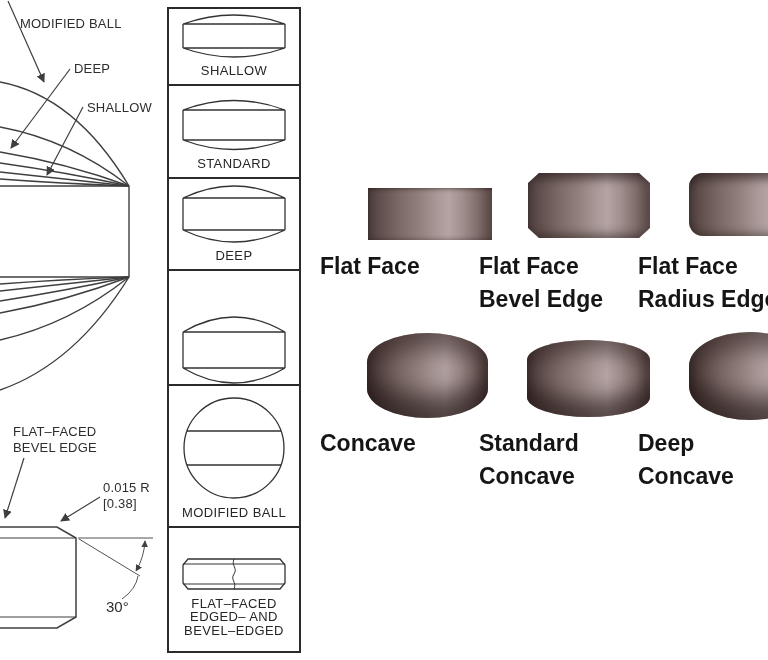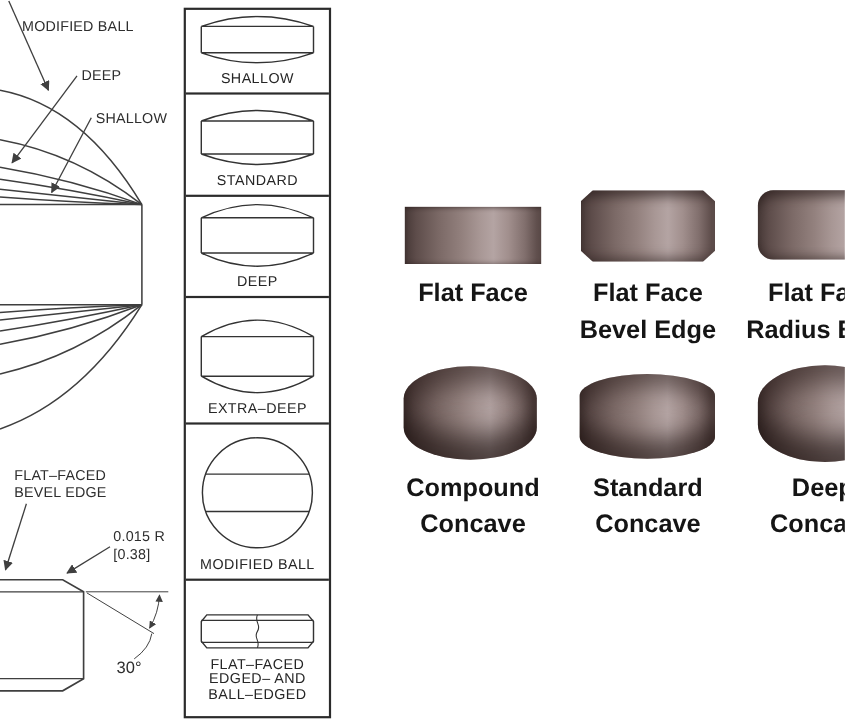--- a/index.html
+++ b/index.html
@@ -51,21 +51,21 @@
   }
   .standard-concave{
     border-radius:62px / 20px;
     box-shadow:inset 0 24px 18px -12px rgba(40,26,24,.5), inset 0 -28px 20px -10px rgba(26,15,13,.6);
   }
   .deep-concave{
     border-radius:61px / 34px;
     box-shadow:inset 0 30px 22px -14px rgba(40,26,24,.55), inset 0 -34px 24px -12px rgba(26,15,13,.66);
   }
   .tip-label{
-    position:absolute;width:220px;text-align:center;color:#151515;
+    position:absolute;width:220px;color:#151515;
     font-size:23px;font-weight:bold;line-height:33px;white-space:nowrap;
   }
 </style>
 </head>
 <body>
 
 <svg style="position:absolute;left:0;top:0" width="160" height="420" viewBox="0 0 160 420">
   <defs>
     <marker id="arr1" viewBox="0 0 10 10" refX="9" refY="5" markerWidth="7.5" markerHeight="7.5" orient="auto-start-reverse">
       <path d="M0,0 L10,5 L0,10 z" fill="#3f3f3f"></path>
@@ -155,21 +155,20 @@
     </svg>
     <div class="strip-label">DEEP</div>
   </div>
 
   <div class="strip-cell" style="height:115px">
     <svg width="106" height="68" viewBox="0 0 106 68">
       <g stroke="#333" stroke-width="1.3" fill="none">
         <path d="M2,16 Q53,-14 104,16 M2,52 Q53,82 104,52 M2,16 V52 M104,16 V52 M2,16 H104 M2,52 H104"></path>
       </g>
     </svg>
-    <div class="strip-label">EXTRA–DEEP</div>
   </div>
 
   <div class="strip-cell" style="height:142px">
     <svg width="106" height="104" viewBox="0 0 106 104">
       <g stroke="#333" stroke-width="1.3" fill="none">
         <circle cx="53" cy="52" r="50"></circle>
         <path d="M6,35 H100 M6,69 H100"></path>
       </g>
     </svg>
     <div class="strip-label">MODIFIED BALL</div>
@@ -179,21 +178,21 @@
     <svg width="106" height="34" viewBox="0 0 106 34">
       <g stroke="#333" stroke-width="1.3" fill="none">
         <path d="M7,2 L99,2 L104,8 L104,26 L99,32 L7,32 L2,26 L2,8 Z"></path>
         <path stroke-width="1" d="M2,7 H104 M2,27 H104"></path>
         <path stroke-width="1" d="M53,2 C50,9 57,11 53,17 C49,23 56,25 53,32"></path>
       </g>
     </svg>
     <div class="strip-label" style="padding-bottom:12px">
       <div class="ln">FLAT–FACED</div>
       <div class="ln">EDGED– AND</div>
-      <div class="ln">BALL–EDGED</div>
+      <div class="ln">BEVEL–EDGED</div>
     </div>
   </div>
 </div>
 
 <div>
 
   <div class="tip-shape metal flat-face" style="left:368px;top:188px;width:124px;height:52px"></div>
   <div class="tip-shape metal bevel-edge" style="left:528px;top:173px;width:122px;height:65px"></div>
   <div class="tip-shape metal radius-edge" style="left:689px;top:173px;width:122px;height:63px"></div>
 
@@ -208,21 +207,20 @@
   <div class="tip-label" style="left:479px;top:250px">
     <div>Flat Face</div>
     <div>Bevel Edge</div>
   </div>
   <div class="tip-label" style="left:638px;top:250px">
     <div>Flat Face</div>
     <div>Radius Edge</div>
   </div>
 
   <div class="tip-label" style="left:320px;top:427px">
-    <div>Compound</div>
     <div>Concave</div>
   </div>
   <div class="tip-label" style="left:479px;top:427px">
     <div>Standard</div>
     <div>Concave</div>
   </div>
   <div class="tip-label" style="left:638px;top:427px">
     <div>Deep</div>
     <div>Concave</div>
   </div>

